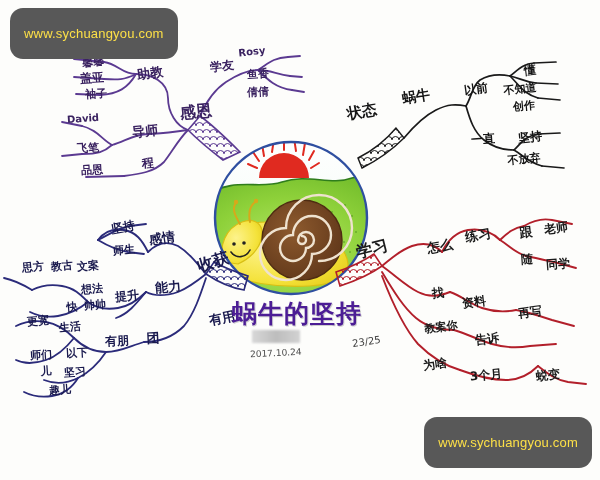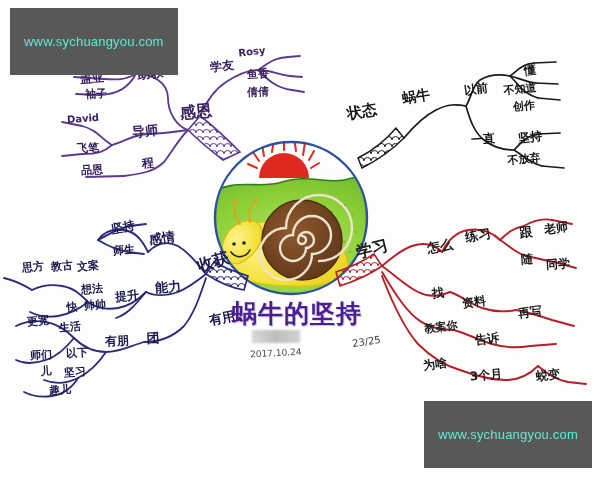--- a/index.html
+++ b/index.html
@@ -9,26 +9,27 @@
     font-family:"Liberation Sans", sans-serif;
     overflow:hidden;
     position:relative;
   }
   #stage{position:absolute;inset:0;width:600px;height:480px;}
   svg#map{position:absolute;left:0;top:0;width:600px;height:480px;}
 
   .wm{
     position:absolute;
     background:#585858;
-    color:#5eead4;
+    color:#fde047;
     font-size:13px;
     letter-spacing:.2px;
-    padding:26px 14px;
+    padding:18px 14px;
     white-space:nowrap;
     font-family:"Liberation Sans", sans-serif;
+    border-radius:13px;
   }
   .wm-tl{left:10px;top:8px;}
   .wm-br{right:8px;bottom:12px;}
 
   .lbl{
     position:absolute;
     font-family:"DejaVu Sans", sans-serif;
     font-weight:700;
     white-space:nowrap;
     transform-origin:center center;

